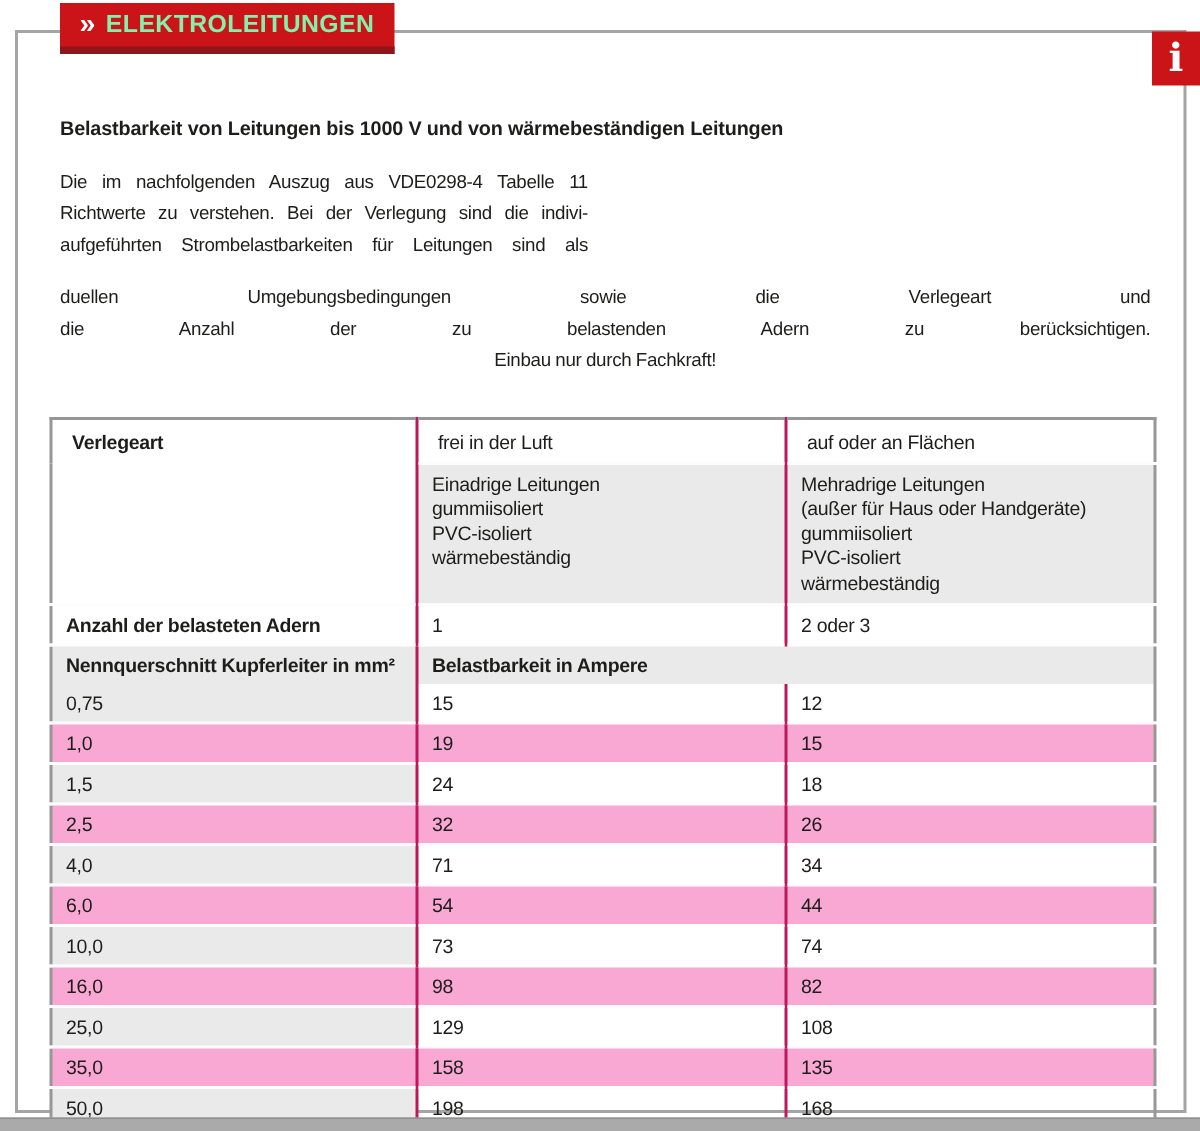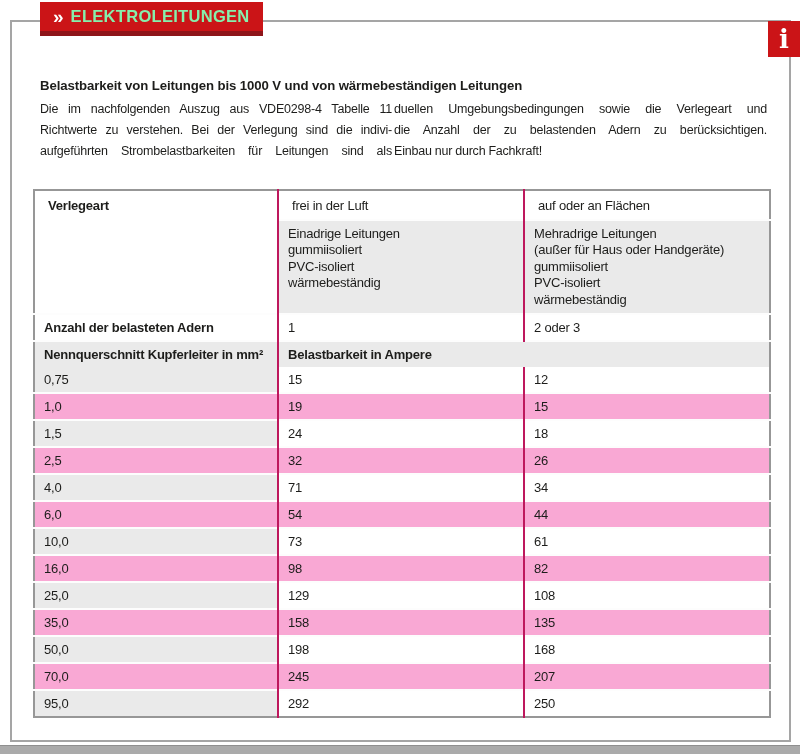--- a/index.html
+++ b/index.html
@@ -20,29 +20,29 @@
   }
   .banner-chevron { color:#fff; font-weight:bold; font-size:19px; margin-right:7px; line-height:1; }
   .banner-title { color:#86efac; font-weight:bold; font-size:16.5px; letter-spacing:0.3px; line-height:1; }
 
   .info-box {
     position:absolute; left:768px; top:21px; width:32px; height:36px; z-index:3;
     background:#cb1417; color:#ffffff; display:flex; align-items:center; justify-content:center;
     font-family:"DejaVu Serif", serif; font-weight:bold; font-size:26px;
   }
 
-  .heading { font-size:13.2px; font-weight:bold; margin:0 0 6px 0; letter-spacing:-0.1px; }
-
-  .intro-cols { display:flex; gap:2px; font-size:12.5px; line-height:21px;
-    letter-spacing:-0.2px; word-spacing:-0.3px; }
+  .heading { font-size:13.2px; font-weight:bold; margin:0 0 18px 0; letter-spacing:-0.1px; }
+
+  .intro-cols { display:flex; gap:14px; font-size:12.5px; line-height:21px;
+    letter-spacing:-0.2px; word-spacing:-0.3px;flex-direction:column; }
   .intro-col { overflow:hidden; }
   .col-left { width:352px; }
   .col-right { flex:1; }
   .jline { white-space:nowrap; text-align:justify; text-align-last:justify; }
-  .plain-line { white-space:nowrap; }
+  .plain-line { white-space:nowrap;text-align:center; }
 
   table.vde {
     margin:27px 0 0 -7px; width:736px; table-layout:fixed;
     border-collapse:collapse; border:2px solid #979797;
     font-size:13px; letter-spacing:-0.2px;
   }
   .vde td, .vde th {
     padding:5px 9px; text-align:left; vertical-align:top; font-weight:normal;
   }
   .vde .c2, .vde .c3 { border-left:2px solid #be185d; }
@@ -142,21 +142,21 @@
               <td class="c3">34</td>
             </tr>
             <tr class="data odd">
               <td>6,0</td>
               <td class="c2">54</td>
               <td class="c3">44</td>
             </tr>
             <tr class="data">
               <td>10,0</td>
               <td class="c2">73</td>
-              <td class="c3">61</td>
+              <td class="c3">74</td>
             </tr>
             <tr class="data odd">
               <td>16,0</td>
               <td class="c2">98</td>
               <td class="c3">82</td>
             </tr>
             <tr class="data">
               <td>25,0</td>
               <td class="c2">129</td>
               <td class="c3">108</td>

